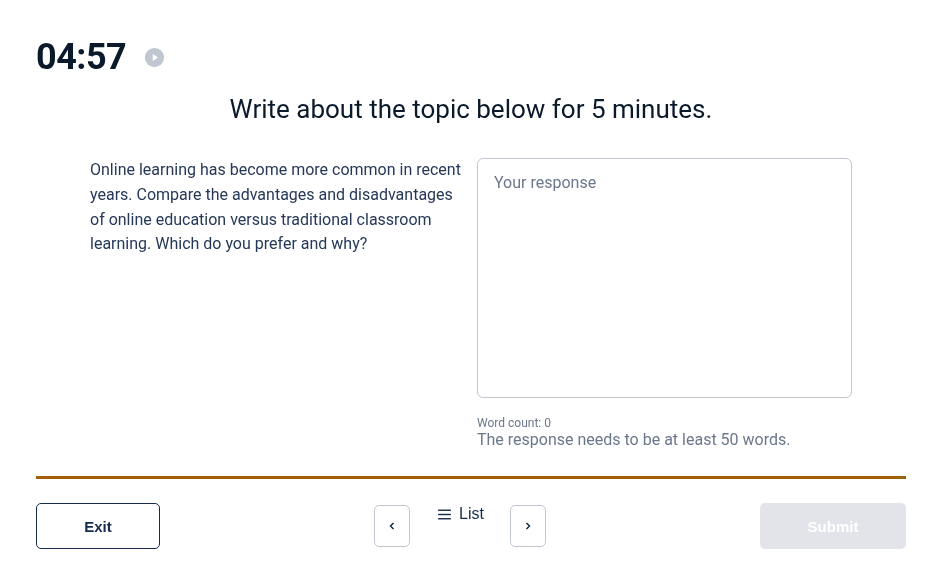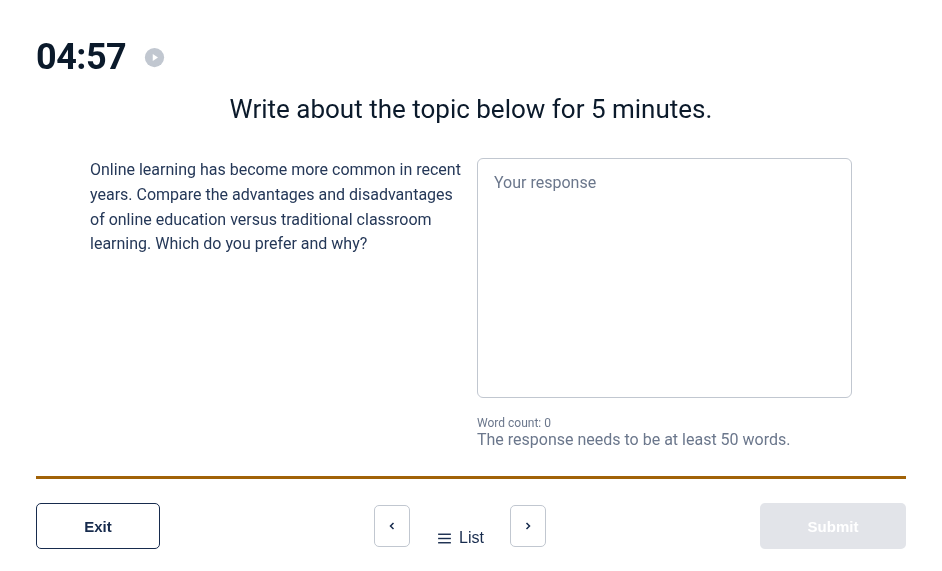--- a/index.html
+++ b/index.html
@@ -104,21 +104,21 @@
       background: #ffffff;
       border: 1px solid #172b4d;
       border-radius: 5px;
       font-size: 15px;
       font-weight: 600;
       color: #172b4d;
       cursor: pointer;
     }
     .nav-group {
       display: flex;
-      align-items: flex-end;
+      align-items: flex-start;
       gap: 24px;
     }
     .nav-btn {
       width: 36px;
       height: 42px;
       background: #ffffff;
       border: 1px solid #c1c7d0;
       border-radius: 5px;
       display: flex;
       align-items: center;

